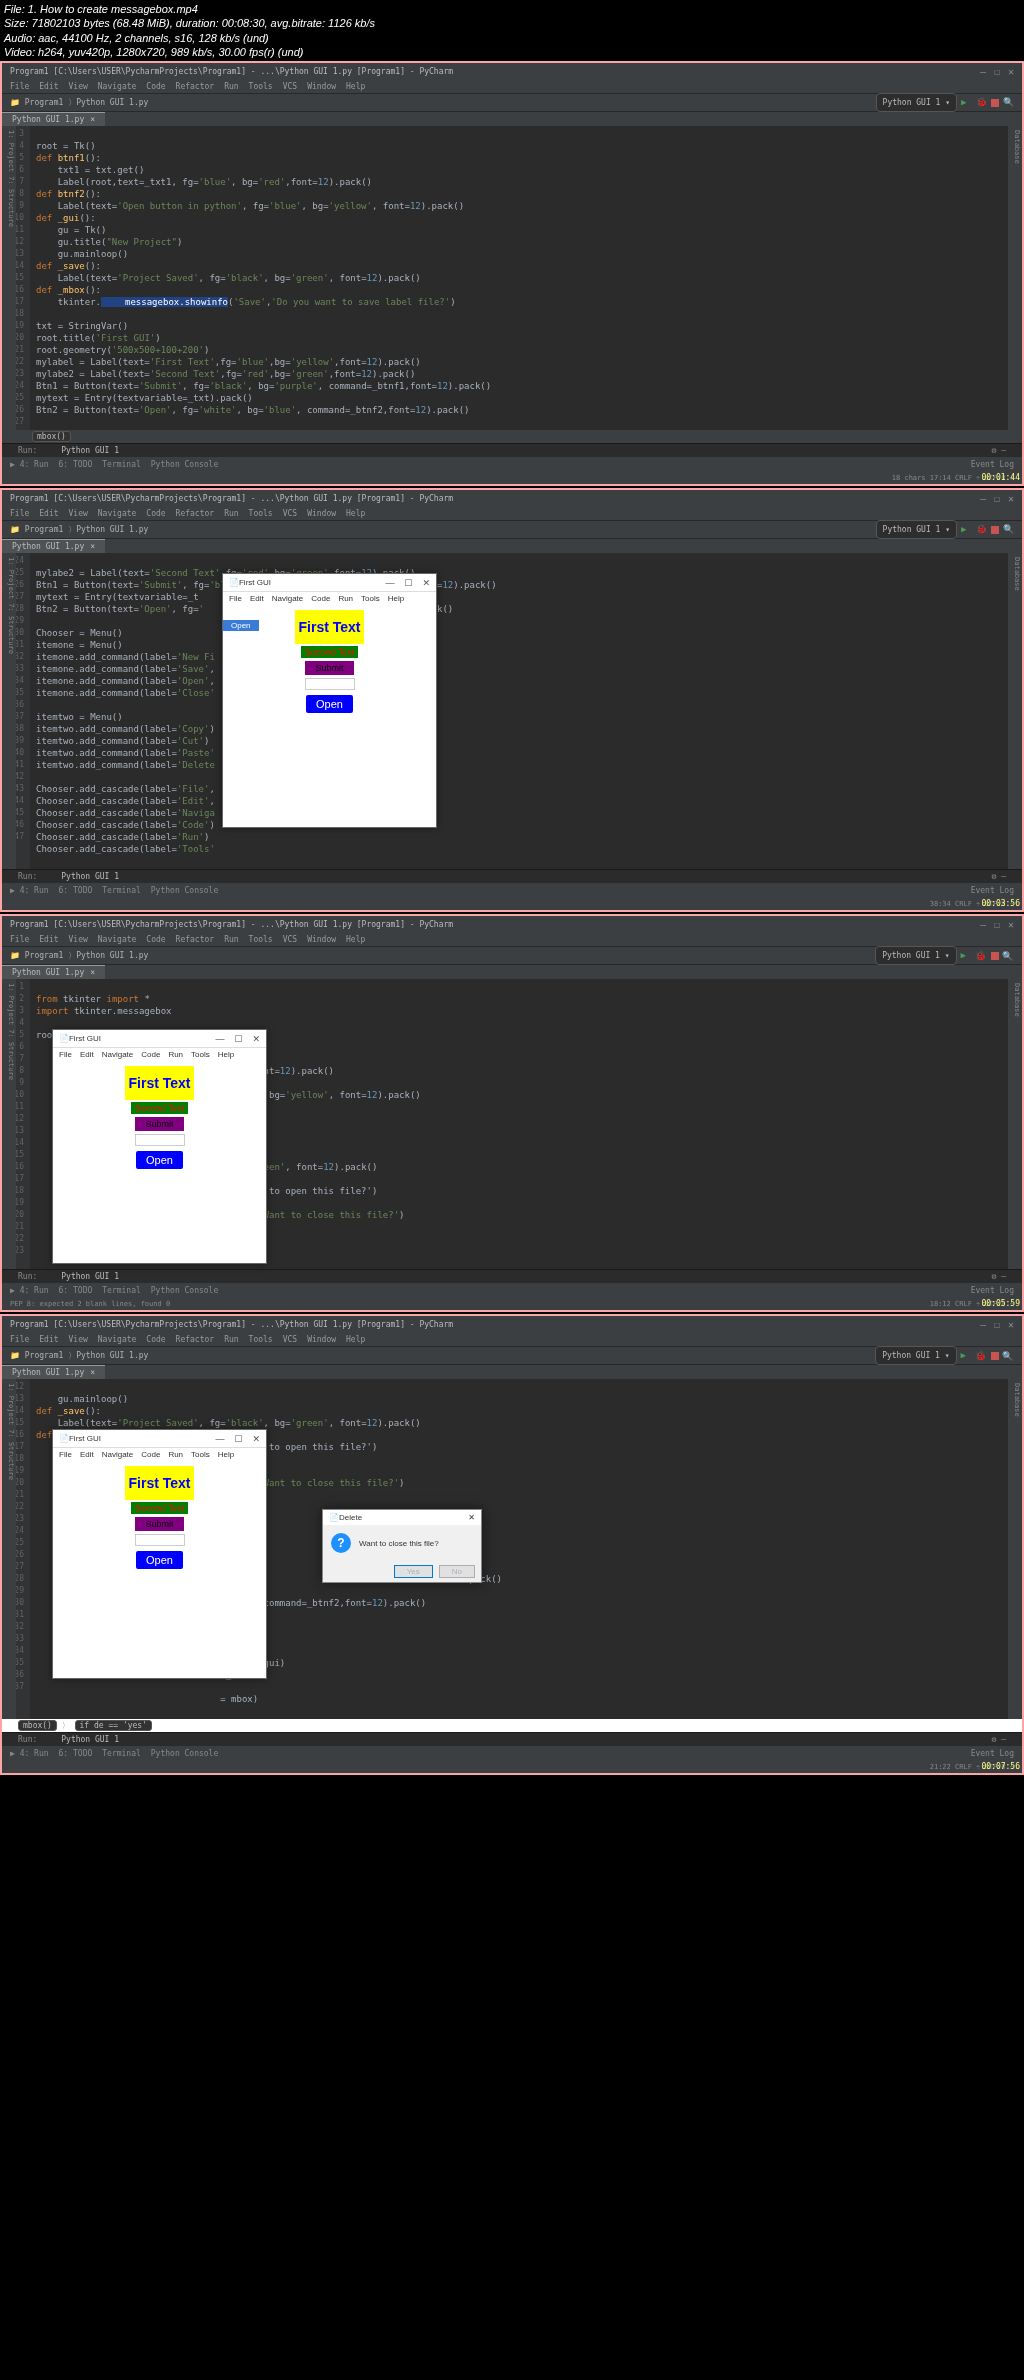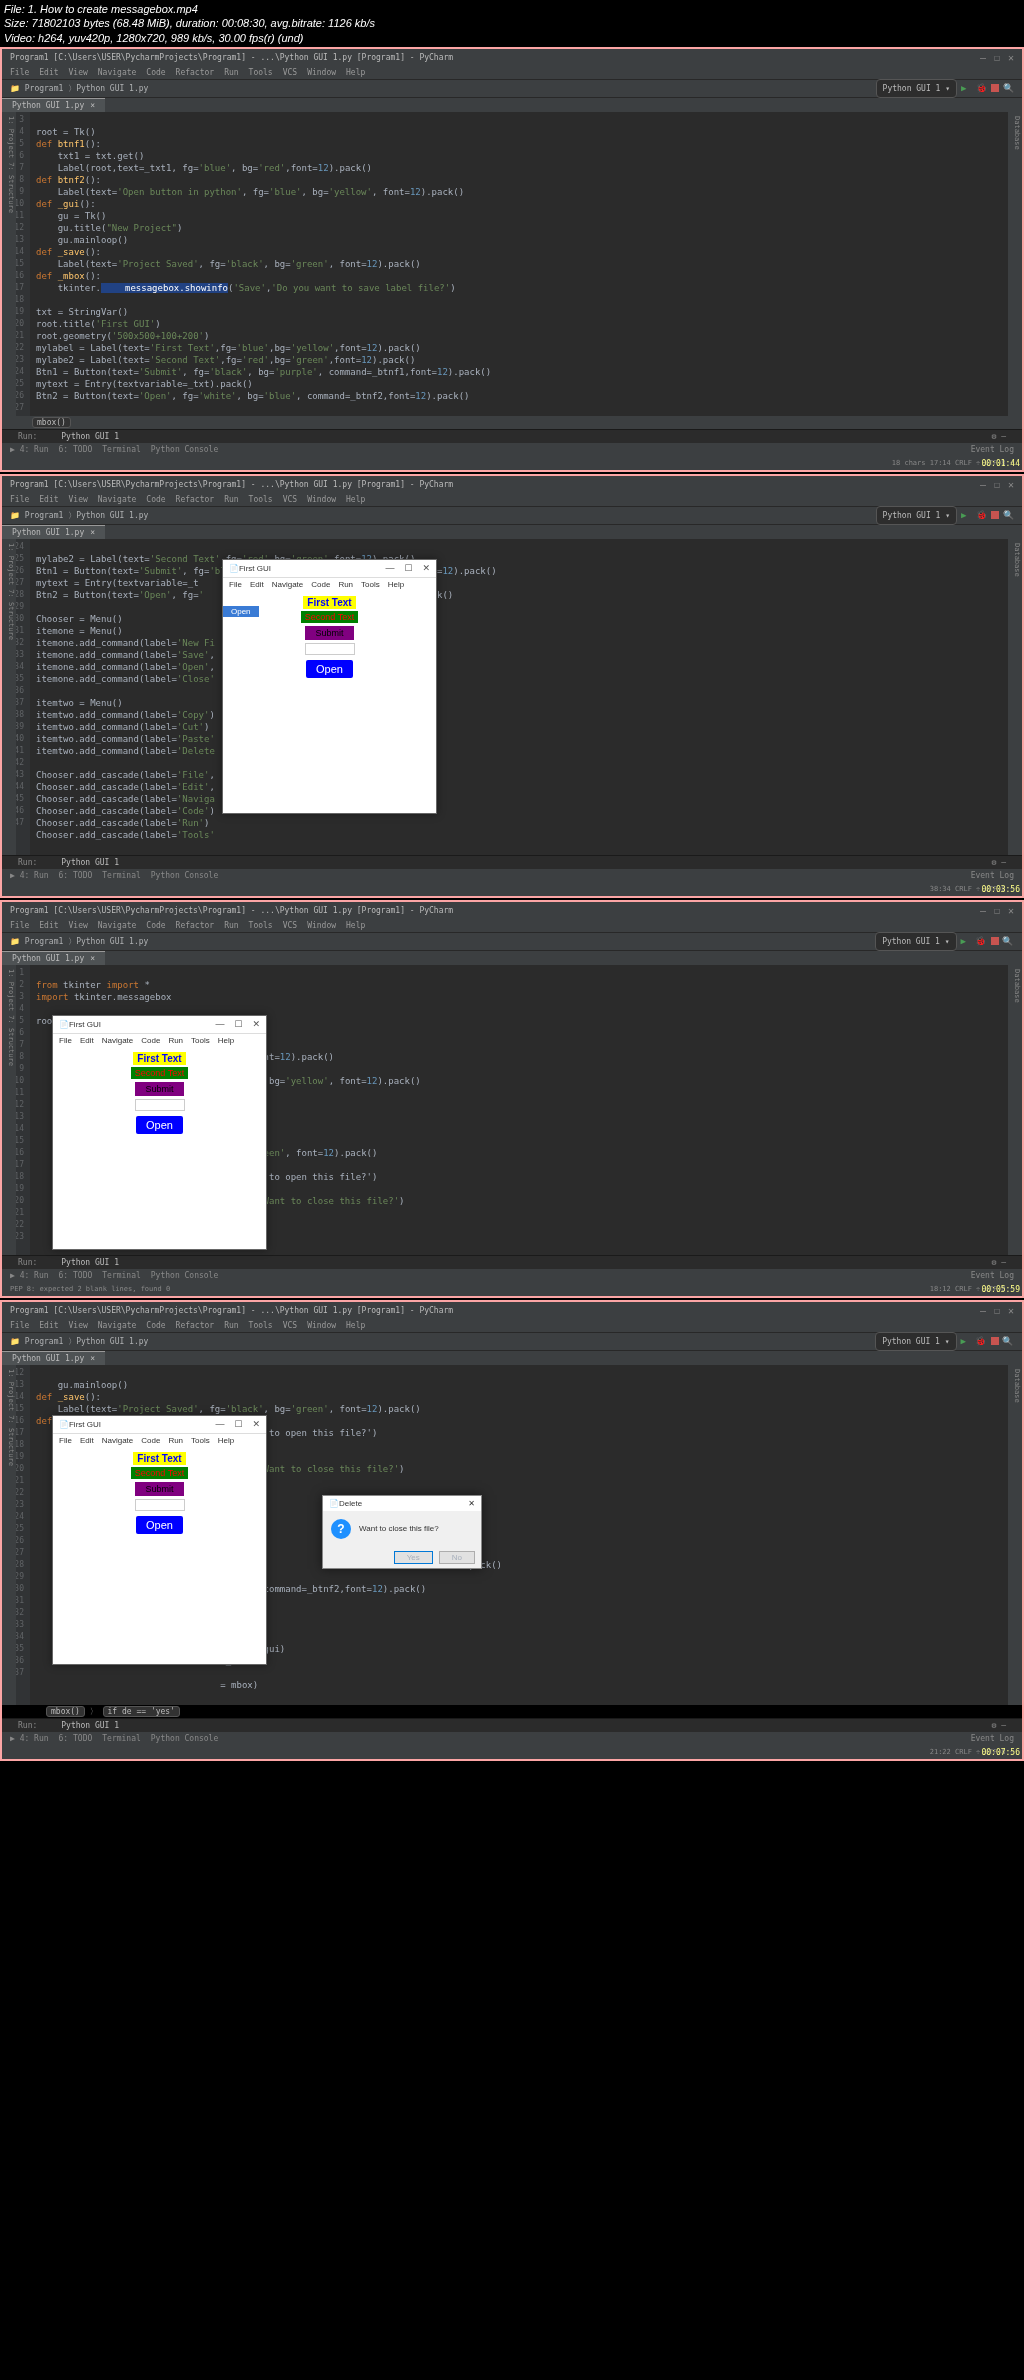--- a/index.html
+++ b/index.html
@@ -33,40 +33,41 @@
 .runconsole { background: #2b2b2b; border-top: 1px solid #1a1a1a; height: 14px; font-size: 8px; color: #888; padding: 1px 16px; display: flex; align-items: center; gap: 24px; }
 .btmtabs { background: #3c3f41; height: 14px; display: flex; gap: 10px; padding: 1px 8px; font-size: 8px; color: #888; align-items: center; }
 .statusbar { background: #3c3f41; height: 13px; display: flex; justify-content: space-between; padding: 1px 8px; font-size: 7px; color: #888; align-items: center; }
 .timestamp { position: absolute; right: 2px; bottom: 2px; color: #ff8; font-size: 8px; z-index: 5; }
 .tkwin { position: absolute; background: #fff; border: 1px solid #666; box-shadow: 0 0 8px rgba(0,0,0,.4); font-family: Arial, sans-serif; }
 .tkwin .tkbar { background: #fff; border-bottom: 1px solid #ddd; display: flex; align-items: center; padding: 2px 6px; height: 18px; font-size: 8px; color: #333; }
 .tkwin .tkbar .tkbtns { margin-left: auto; display: flex; gap: 10px; color: #555; font-size: 9px; }
 .tkwin .tkmenu { display: flex; gap: 8px; padding: 2px 6px; font-size: 8px; color: #333; }
 .tkwin .body { padding: 4px; text-align: center; }
 .tkopen { position: absolute; background: #3a7bd5; color: #fff; padding: 1px 8px; font-size: 8px; }
-.ftxt { background: #ffff00; color: #00f; padding: 1px 4px; display: inline-block; margin: 1px; font-size: 10px; font-weight: bold; }
+.ftxt { background: #ffff00; color: #00f; padding: 9px 4px; display: inline-block; margin: 1px; font-size: 14px; font-weight: bold; }
 .stxt { background: #008000; color: #f00; padding: 1px 4px; display: inline-block; margin: 1px; font-size: 9px; }
 .submitbtn { background: #800080; color: #000; padding: 2px 10px; display: inline-block; margin: 2px; font-size: 9px; }
 .openbtn { background: #0000ff; color: #fff; padding: 3px 10px; display: inline-block; margin: 2px; font-size: 11px; border-radius: 2px; }
 .entryf { background: #fff; border: 1px solid #ccc; width: 50px; height: 12px; display: inline-block; margin: 1px; }
 .msgbox { position: absolute; background: #f0f0f0; border: 1px solid #888; box-shadow: 0 0 10px rgba(0,0,0,.5); font-family: Arial, sans-serif; width: 160px; }
 .msgbox .mbar { background: #fff; padding: 3px 6px; font-size: 8px; color: #333; display: flex; align-items: center; }
 .msgbox .mbody { padding: 8px; display: flex; gap: 8px; align-items: center; font-size: 8px; color: #333; }
 .msgbox .mico { width: 20px; height: 20px; border-radius: 50%; background: #1e90ff; color: #fff; display: flex; align-items: center; justify-content: center; font-weight: bold; font-size: 12px; }
 .msgbox .mbtns { display: flex; gap: 6px; justify-content: flex-end; padding: 4px 6px; }
 .msgbox .mbtn { background: #e1e1e1; border: 1px solid #adadad; padding: 1px 12px; font-size: 8px; }
 .msgbox .mbtn.sel2 { border: 1px solid #0078d7; }
 .mbox-fn { background: #323232; color: #bbb; padding: 0 4px; font-size: 8px; border: 1px solid #555; border-radius: 3px; display: inline-block; }
 </style>
 </head>
 <body>
 
 <div class="metadata">
   <div>File: 1. How to create messagebox.mp4</div>
   <div>Size: 71802103 bytes (68.48 MiB), duration: 00:08:30, avg.bitrate: 1126 kb/s</div>
+  <div>Audio: aac, 44100 Hz, 2 channels, s16, 128 kb/s (und)</div>
   <div>Video: h264, yuv420p, 1280x720, 989 kb/s, 30.00 fps(r) (und)</div>
 </div>
 
 <div class="shot">
   <div class="titlebar">
     <span>Program1 [C:\Users\USER\PycharmProjects\Program1] - ...\Python GUI 1.py [Program1] - PyCharm</span>
     <span class="winbtns">
       <span>—</span>
       <span>☐</span>
       <span>✕</span>
@@ -578,21 +579,21 @@
       <div class="mbody">
         <span class="mico">?</span>
         <span>Want to close this file?</span>
       </div>
       <div class="mbtns">
         <span class="mbtn sel2">Yes</span>
         <span class="mbtn">No</span>
       </div>
     </div>
   </div>
-  <div style="background:#000000;padding:1px 44px;font-size:8px;color:#888;"><span class="mbox-fn">mbox()</span> 〉 <span class="mbox-fn">if de == 'yes'</span></div>
+  <div style="background:#ffffff;padding:1px 16px;font-size:8px;color:#888;"><span class="mbox-fn">mbox()</span> 〉 <span class="mbox-fn">if de == 'yes'</span></div>
   <div class="runconsole">
       <span>Run:</span> 
       <span style="color:#bbb">Python GUI 1</span>
       <span style="margin-left:auto">⚙ —</span>
     </div>
   <div class="btmtabs">
       <span>▶ <span>4: Run</span></span>
       <span>6: TODO</span>
       <span>Terminal</span>
       <span>Python Console</span>

